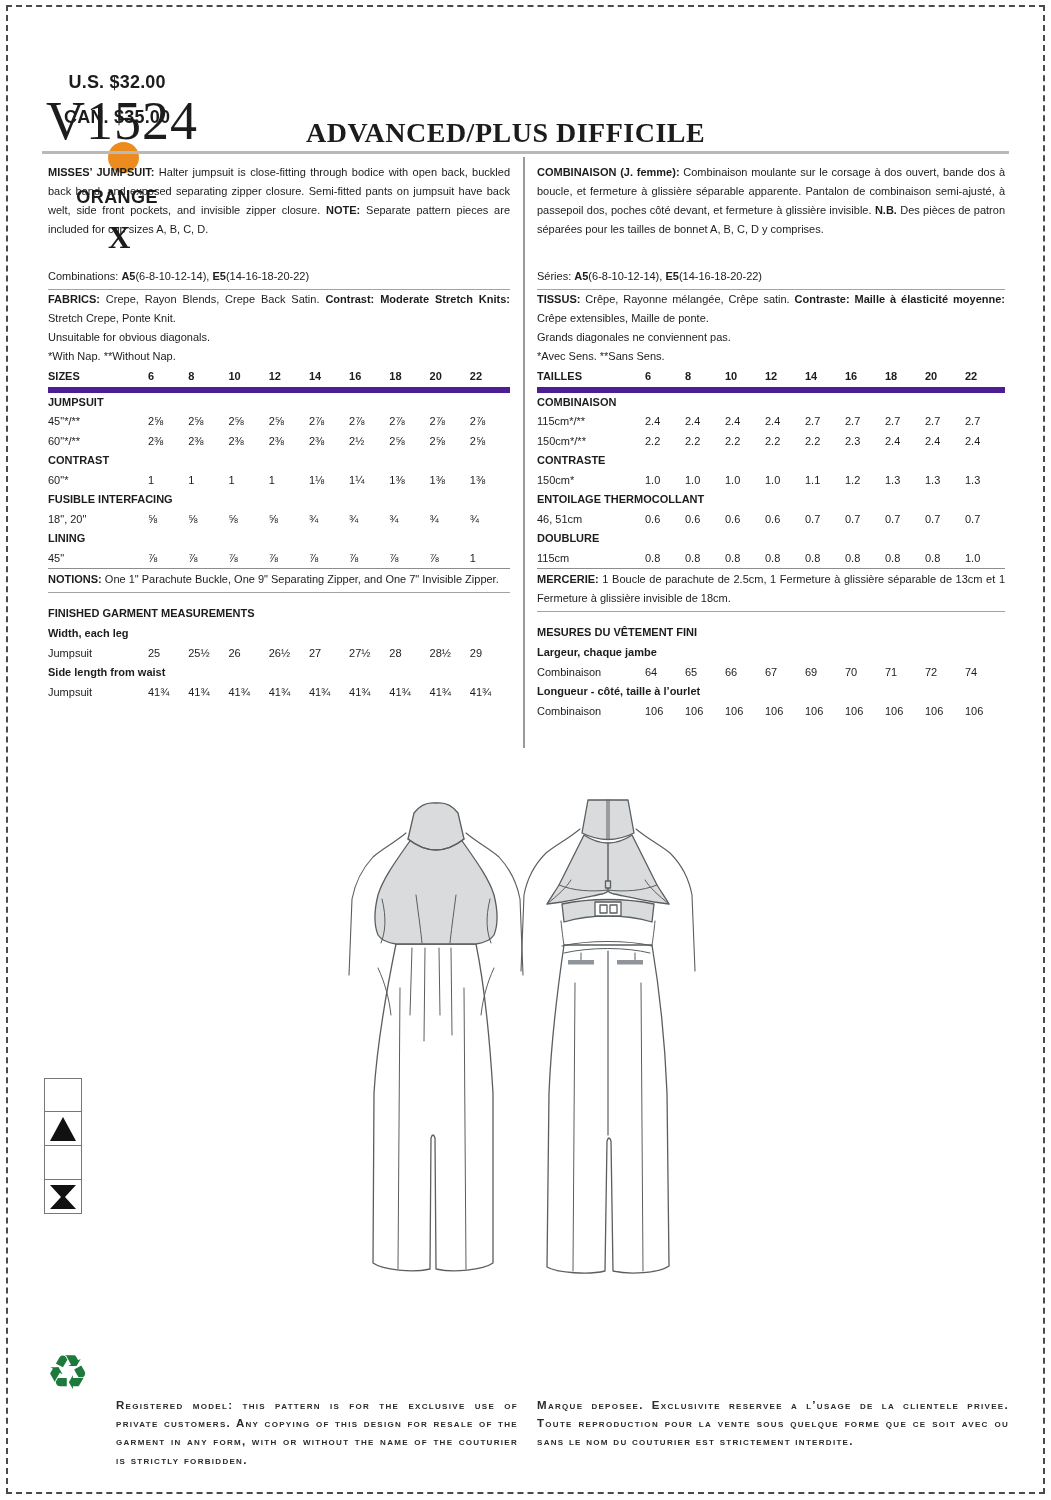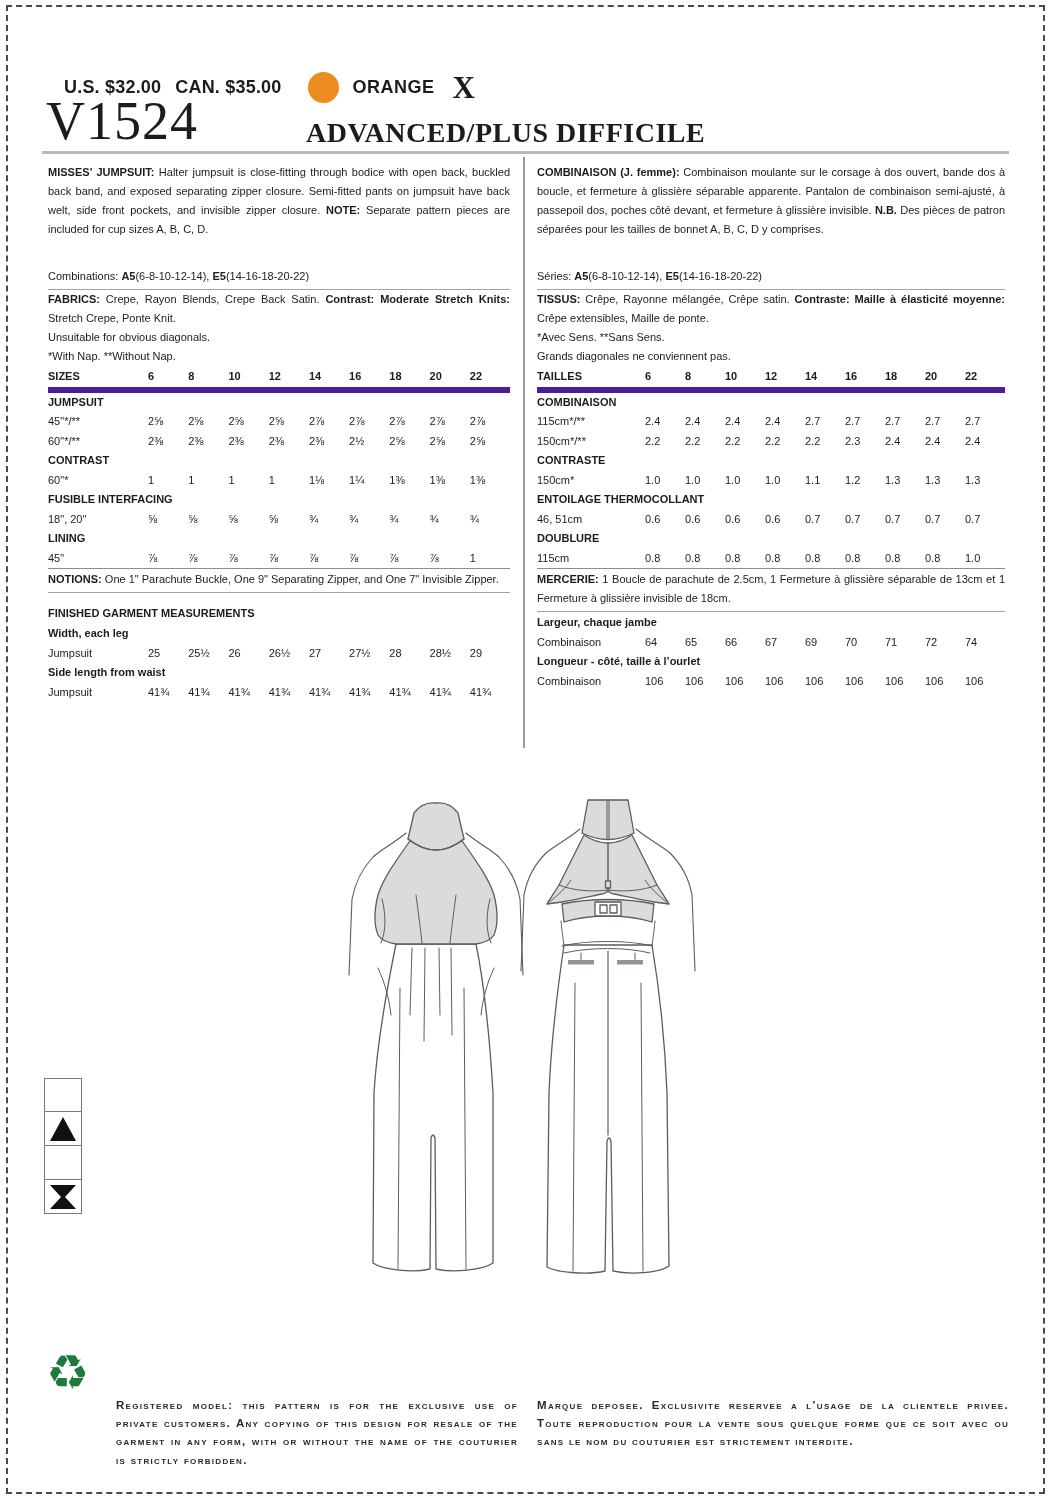--- a/index.html
+++ b/index.html
@@ -1,21 +1,21 @@
 <!DOCTYPE html>
 <html><head>
 <meta charset="utf-8">
 <style>
   html,body{margin:0;padding:0;background:#e8e8e8;}
   .page{position:relative;width:1051px;height:1500px;background:#ffffff;margin:0 auto;
         font-family:"Liberation Sans","DejaVu Sans",sans-serif;color:#1c1c1c;overflow:hidden;}
   .cutline{position:absolute;left:6px;top:5px;right:6px;bottom:6px;border:2px dashed #4a4a4a;pointer-events:none;}
 
   
-  .priceline{position:absolute;left:64px;top:72px;display:flex;align-items:center;gap:14px;}
+  .priceline{position:absolute;left:64px;top:72px;display:flex;align-items:center;gap:14px;flex-direction:column;}
   .price{font-weight:700;font-size:18px;letter-spacing:.2px;}
   .dot{width:31px;height:31px;border-radius:50%;margin-left:12px;}
   .colorname{font-weight:700;font-size:18px;margin-left:0;letter-spacing:.5px;}
   .checkmark{font-family:"Liberation Serif","DejaVu Serif",serif;font-weight:700;font-size:31px;line-height:1;margin-left:4px;}
   .patnum{position:absolute;left:46px;top:94px;font-family:Liberation Serif, serif;font-size:54px;line-height:1;letter-spacing:1px;}
   .difficulty{position:absolute;left:306px;top:117px;font-family:"Liberation Serif","DejaVu Serif",serif;font-weight:700;font-size:28px;letter-spacing:.5px;}
   .header-rule{position:absolute;left:42px;right:42px;top:151px;height:3px;background:#b9b9b9;}
 
   
   .col{position:absolute;top:163px;font-size:11px;line-height:19px;}
@@ -197,22 +197,22 @@
           <span class="tval">41¾</span>
           <span class="tval">41¾</span>
         </div>
       </div>
   </section>
 
   <section class="col col-fr">
     <p class="gapafter" style="margin-bottom:9px"><b>COMBINAISON (J. femme):</b> Combinaison moulante sur le corsage à dos ouvert, bande dos à boucle, et fermeture à glissière séparable apparente. Pantalon de combinaison semi-ajusté, à passepoil dos, poches côté devant, et fermeture à glissière invisible. <b>N.B.</b> Des pièces de patron séparées pour les tailles de bonnet A, B, C, D y comprises.</p>
     <p class="ruled plain">Séries: <b>A5</b>(6-8-10-12-14), <b>E5</b>(14-16-18-20-22)</p>
     <p><b>TISSUS:</b> Crêpe, Rayonne mélangée, Crêpe satin. <b>Contraste: Maille à élasticité moyenne:</b> Crêpe extensibles, Maille de ponte.</p>
+    <p class="plain">Grands diagonales ne conviennent pas.</p>
     <p class="plain">*Avec Sens. **Sans Sens.</p>
-    <p class="plain">Grands diagonales ne conviennent pas.</p>
     <div class="ytable">
         <div class="trow header">
           <span class="tlabel">TAILLES</span>
           <span class="tval">6</span>
           <span class="tval">8</span>
           <span class="tval">10</span>
           <span class="tval">12</span>
           <span class="tval">14</span>
           <span class="tval">16</span>
           <span class="tval">18</span>
@@ -286,20 +286,21 @@
           <span class="tval">0.8</span>
           <span class="tval">0.8</span>
           <span class="tval">0.8</span>
           <span class="tval">0.8</span>
           <span class="tval">0.8</span>
           <span class="tval">0.8</span>
           <span class="tval">1.0</span>
         </div>
       </div>
     <p class="ruled" style="padding-top:1px"><b>MERCERIE:</b> 1 Boucle de parachute de 2.5cm, 1 Fermeture à glissière séparable de 13cm et 1 Fermeture à glissière invisible de 18cm.</p>
+    <p class="fin-title" style="margin-top:6px">MESURES DU VÊTEMENT FINI</p>
     <div class="ytable">
         <div class="trow section">
           <span class="tlabel">Largeur, chaque jambe</span>
         </div>
         <div class="trow data">
           <span class="tlabel">Combinaison</span>
           <span class="tval">64</span>
           <span class="tval">65</span>
           <span class="tval">66</span>
           <span class="tval">67</span>

